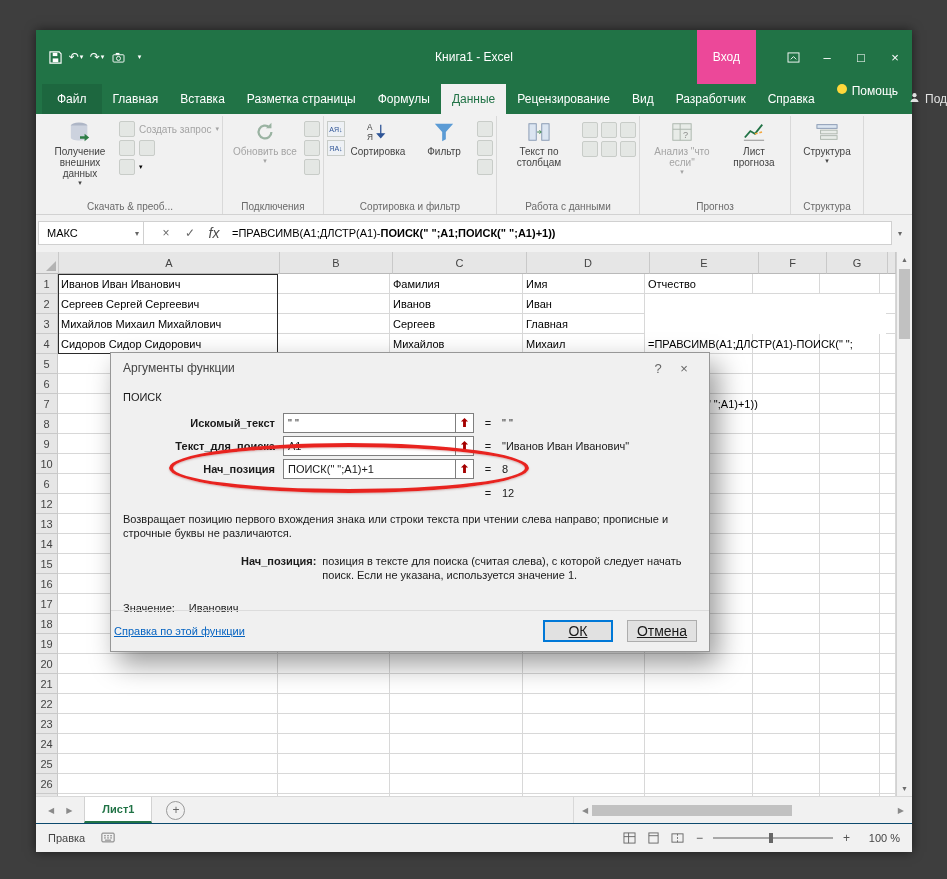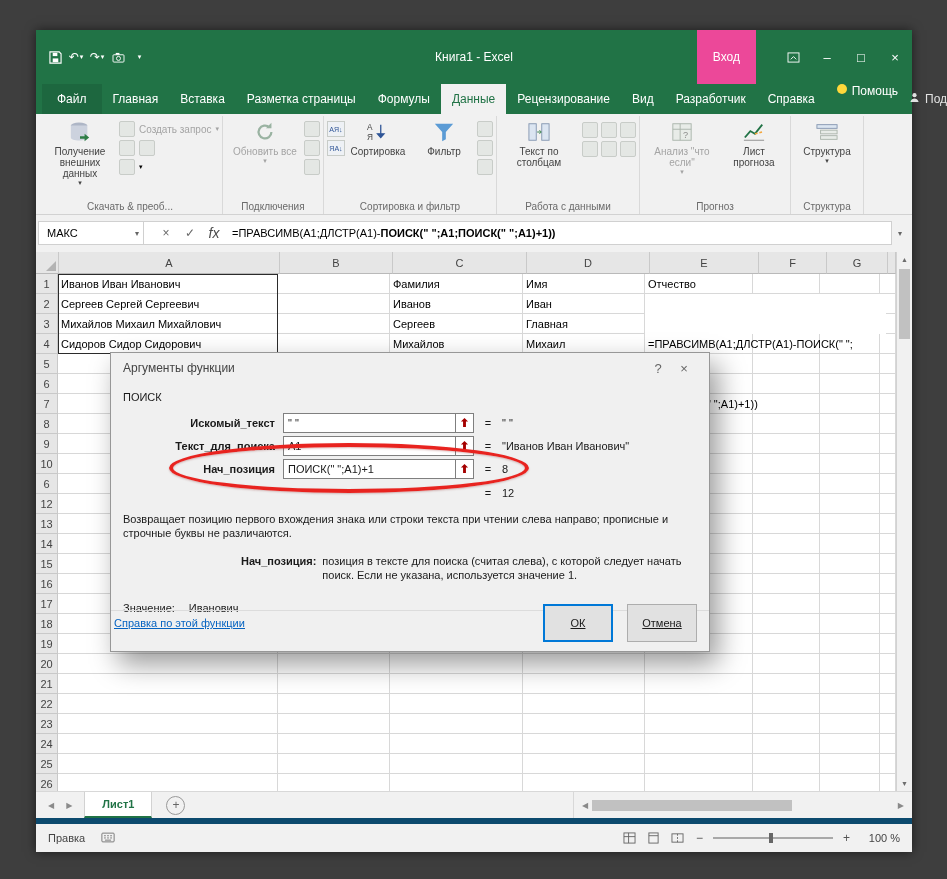--- a/index.html
+++ b/index.html
@@ -94,21 +94,21 @@
   .stab{background:#fff;border-left:1px solid #d2d2d2;border-right:1px solid #d2d2d2;border-bottom:2px solid #217346;
         color:#217346;font-weight:bold;display:flex;align-items:center;padding:0 17px;}
   .addsheet{width:17px;height:17px;border:1px solid #999;border-radius:50%;align-self:center;margin-left:14px;
             display:flex;align-items:center;justify-content:center;color:#666;font-size:12px;line-height:1;}
   .hscroll{margin-left:auto;display:flex;align-items:center;width:330px;border-left:1px solid #d8d8d8;padding:0 4px;}
   .harr{font-size:8px;color:#8a8a8a;padding:0 4px;}
   .htrack{flex:1;height:13px;display:flex;align-items:center;}
   .hthumb{height:11px;width:200px;background:#c1c1c1;}
 
   
-  .statusbar{flex:0 0 28px;background:#f1f1f1;border-top:6px solid #0c4a6e;display:flex;align-items:center;
+  .statusbar{flex:0 0 28px;background:#f1f1f1;border-top:1px solid #0c4a6e;display:flex;align-items:center;
              font-size:11px;color:#444;padding:0 12px;}
   .smode{margin-right:16px;}
   .sright{margin-left:auto;display:flex;align-items:center;gap:8px;}
   .vicon{width:16px;height:14px;display:flex;align-items:center;justify-content:center;}
   .zminus,.zplus{font-size:12px;color:#555;padding:0 2px;}
   .ztrack{width:120px;height:2px;background:#a8a8a8;position:relative;}
   .zthumb{position:absolute;left:56px;top:-4px;width:4px;height:10px;background:#666;}
   .zlabel{width:40px;text-align:right;}
 
   
@@ -130,22 +130,22 @@
   .totalrow{display:flex;align-items:center;height:22px;margin-left:351px;margin-top:2px;}
   .dlg-desc{margin-top:8px;line-height:14px;color:#1a1a1a;}
   .dlg-helprow{display:flex;margin-top:14px;line-height:14px;}
   .hterm{font-weight:bold;margin-left:118px;white-space:nowrap;}
   .htext{flex:1;margin-left:6px;}
   .dlg-valrow{display:flex;gap:14px;margin-top:20px;}
   .dlg-sep{position:absolute;left:0;right:0;bottom:40px;border-top:1px solid #dcdcdc;}
   .dlg-bottom{position:absolute;left:3px;right:12px;bottom:9px;display:flex;align-items:center;text-decoration:underline;}
   .dlg-link{color:#0563c1;text-decoration:underline;}
   .dbtns{margin-left:auto;display:flex;gap:14px;}
-  .dbtn{width:70px;height:38px;background:#e1e1e1;border:1px solid #adadad;display:flex;align-items:center;
-        justify-content:center;font-size:11px;color:#1a1a1a;box-sizing:border-box;}
+  .dbtn{width:70px;height:22px;background:#e1e1e1;border:1px solid #adadad;display:flex;align-items:center;
+        justify-content:center;font-size:14px;color:#1a1a1a;box-sizing:border-box;}
   .dbtn.default{border-color:#0078d7;box-shadow:inset 0 0 0 1px #0078d7;}
 
   
   .red-oval{position:absolute;left:169px;top:443px;width:352px;height:42px;border:4px solid #e8231f;
             border-radius:50%;z-index:60;pointer-events:none;box-shadow:0 1px 2px rgba(120,0,0,.25), inset 0 1px 2px rgba(120,0,0,.25);}
 </style>
 </head>
 <body>
 
 <div class="xl-window">

